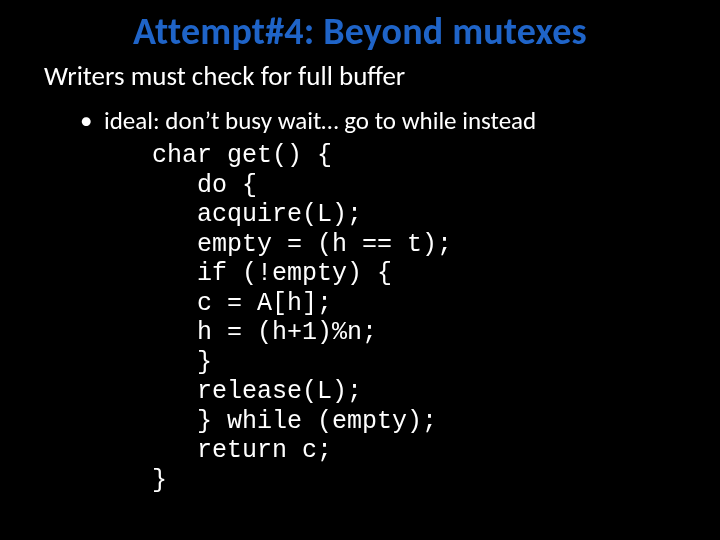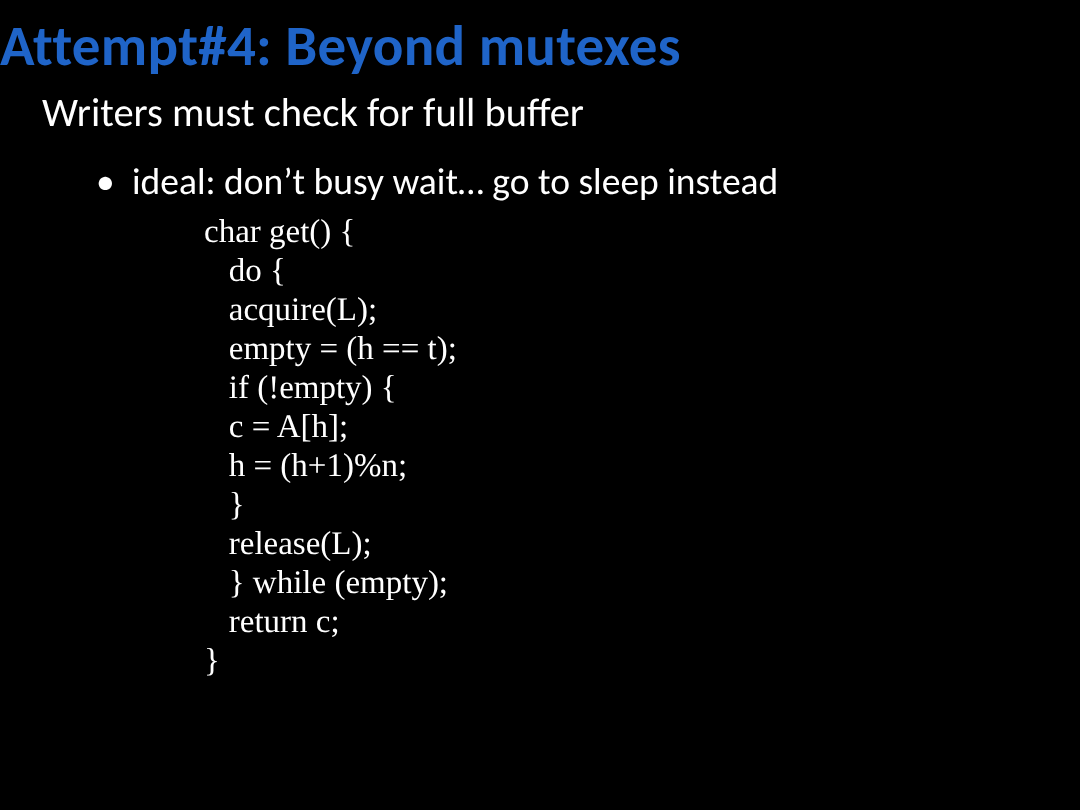--- a/index.html
+++ b/index.html
@@ -15,60 +15,61 @@
   .slide {
     width: 720px;
     height: 540px;
     position: relative;
     box-sizing: border-box;
   }
   .title {
     color: #1f64c8;
     font-size: 38px;
     font-weight: 700;
+    text-align: center;
     padding-top: 8px;
     letter-spacing: 0.2px;
   }
   .body {
-    padding: 6px 28px 0 28px;
+    padding: 6px 28px 0 44px;
     font-size: 27px;
     line-height: 1.18;
     font-weight: 400;
   }
   .sub {
     margin-top: 14px;
     padding-left: 60px;
     font-size: 25px;
     position: relative;
   }
   .sub::before {
     content: "•";
     position: absolute;
     left: 36px;
     color: #fff;
   }
   .code {
     margin-top: 6px;
     padding-left: 108px;
-    font-family: Liberation Serif, serif;
-    font-size: 22px;
+    font-family: Liberation Mono, monospace;
+    font-size: 25px;
     line-height: 1.18;
     color: #fff;
     white-space: pre;
     font-weight: 400;
   }
 </style>
 </head>
 <body>
 
 <div class="slide">
   <div class="title">Attempt#4: Beyond mutexes</div>
   <div class="body">
     <div>Writers must check for full buffer</div>
-    <div class="sub">ideal: don’t busy wait… go to sleep instead</div>
+    <div class="sub">ideal: don’t busy wait… go to while instead</div>
     <div class="code">char get() {
    do {
    acquire(L);
    empty = (h == t);
    if (!empty) {
    c = A[h];
    h = (h+1)%n;
    }
    release(L);
    } while (empty);

